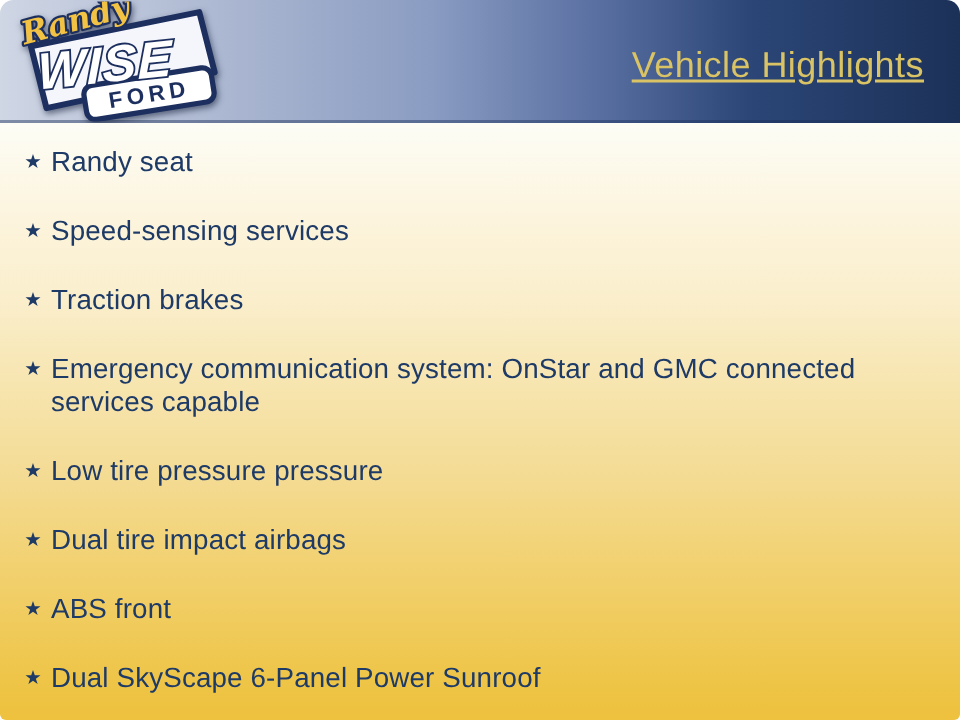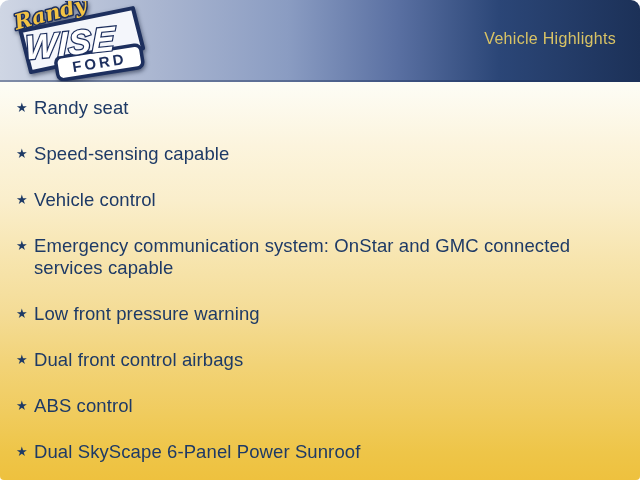--- a/index.html
+++ b/index.html
@@ -14,23 +14,24 @@
   
   .header{
     position:absolute;left:0;top:0;width:640px;height:82px;
     background:linear-gradient(90deg,
       #cfd6e4 0%,#a9b5d0 25%,#8a9cc2 45%,#5a70a2 62%,#2b4677 78%,#1c3158 100%);
     border-bottom:2px solid rgba(28,48,90,.45);
     box-sizing:border-box;
   }
   .header-title{
     position:absolute;right:24px;top:30px;
-    font-size:16px;letter-spacing:.3px;
+    font-size:24px;letter-spacing:.3px;
     color:#d9c365;
     white-space:nowrap;
+    text-decoration:underline;
   }
   .logo{
     position:absolute;left:8px;top:1px;width:150px;height:80px;
     filter:drop-shadow(1px 2px 2px rgba(10,20,45,.55));
   }
   
   .content{
     position:absolute;left:0;top:82px;width:640px;height:398px;
     background:linear-gradient(180deg,
       #fdfdf6 0%, #fcf4dd 16%, #faeecb 30%, #f7e5af 44%,
@@ -87,46 +88,46 @@
   <div class="content">
     <ul class="highlights">
 
         <li>
           <span class="star">★</span>
           <span class="feature-text">Randy seat</span>
         </li>
 
         <li>
           <span class="star">★</span>
-          <span class="feature-text">Speed-sensing capable</span>
+          <span class="feature-text">Speed-sensing services</span>
         </li>
 
         <li>
           <span class="star">★</span>
-          <span class="feature-text">Vehicle control</span>
+          <span class="feature-text">Traction brakes</span>
         </li>
 
         <li>
           <span class="star">★</span>
           <span class="feature-text">Emergency communication system: OnStar and GMC connected services capable</span>
         </li>
 
         <li>
           <span class="star">★</span>
-          <span class="feature-text">Low front pressure warning</span>
+          <span class="feature-text">Low tire pressure pressure</span>
         </li>
 
         <li>
           <span class="star">★</span>
-          <span class="feature-text">Dual front control airbags</span>
+          <span class="feature-text">Dual tire impact airbags</span>
         </li>
 
         <li>
           <span class="star">★</span>
-          <span class="feature-text">ABS control</span>
+          <span class="feature-text">ABS front</span>
         </li>
 
         <li>
           <span class="star">★</span>
           <span class="feature-text">Dual SkyScape 6-Panel Power Sunroof</span>
         </li>
       </ul>
   </div>
 
 </div>

